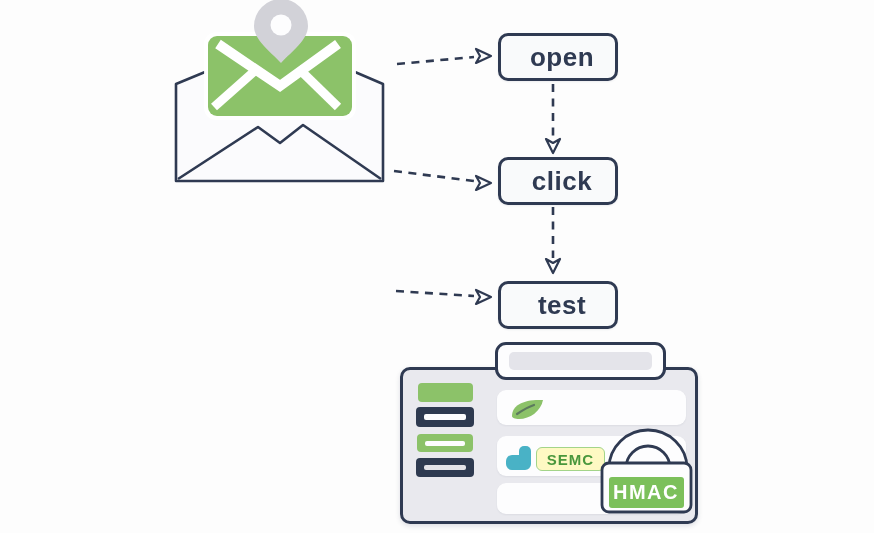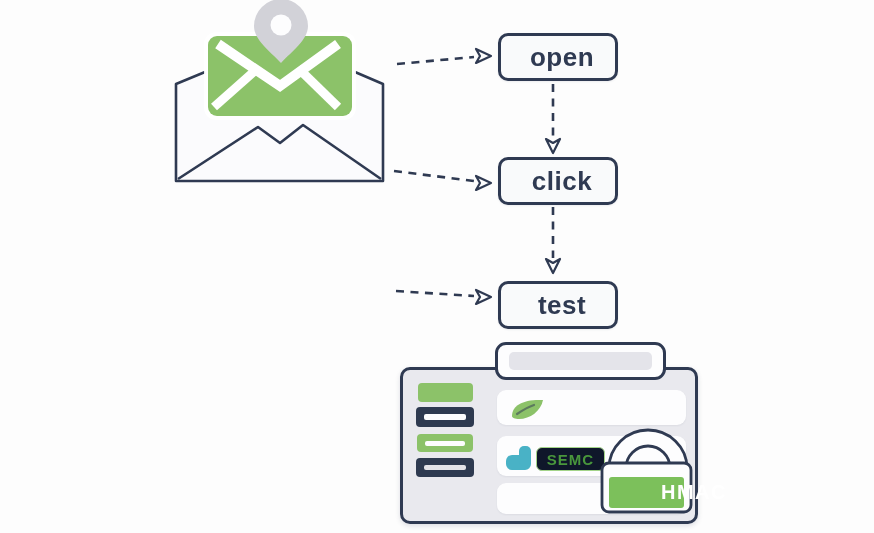--- a/index.html
+++ b/index.html
@@ -49,29 +49,29 @@
     position:absolute;left:94px;width:189px;background:#fdfdfe;border-radius:9px;
     box-shadow:0 1px 2px rgba(40,50,80,.07);
   }
   .row1{top:20px;height:35px;}
   .row2{top:66px;height:40px;}
   .row3{top:113px;height:31px;}
   .leaf{position:absolute;left:13px;top:7px;}
   .bluelogo{position:absolute;left:9px;top:10px;}
   .semc{
     position:absolute;left:39px;top:11px;width:67px;height:22px;
-    background:#0f172a;border:1.5px solid #a3d489;border-radius:6px;
+    background:#fef9c3;border:1.5px solid #a3d489;border-radius:6px;
     display:flex;align-items:center;justify-content:center;
     color:#49973c;font-weight:bold;font-size:15px;letter-spacing:1px;
   }
   .lock{position:absolute;left:595px;top:424px;width:106px;height:94px;z-index:6;}
   .lock .hmac{
     position:absolute;left:14px;top:54px;width:74px;height:29px;
     display:flex;align-items:center;justify-content:center;
-    color:#ffffff;font-size:20px;font-weight:bold;letter-spacing:1.5px;padding-left:48px;
+    color:#ffffff;font-size:20px;font-weight:bold;letter-spacing:1.5px;
   }
 </style>
 </head>
 <body>
 
 <div class="canvas">
 
   <svg class="art" width="874" height="533" viewBox="0 0 874 533">
 
     <g>

